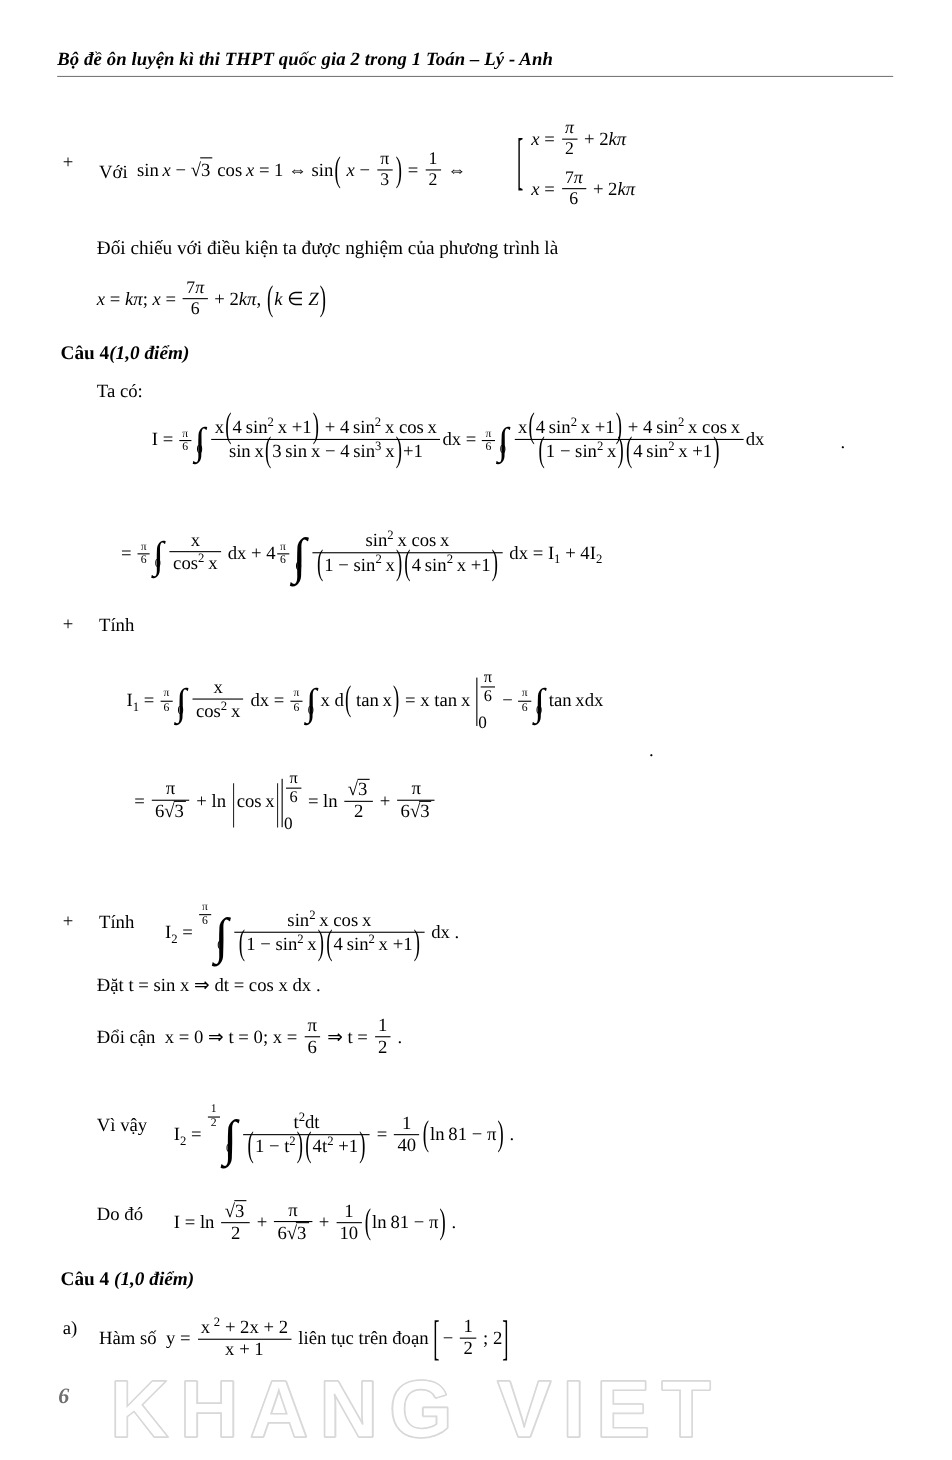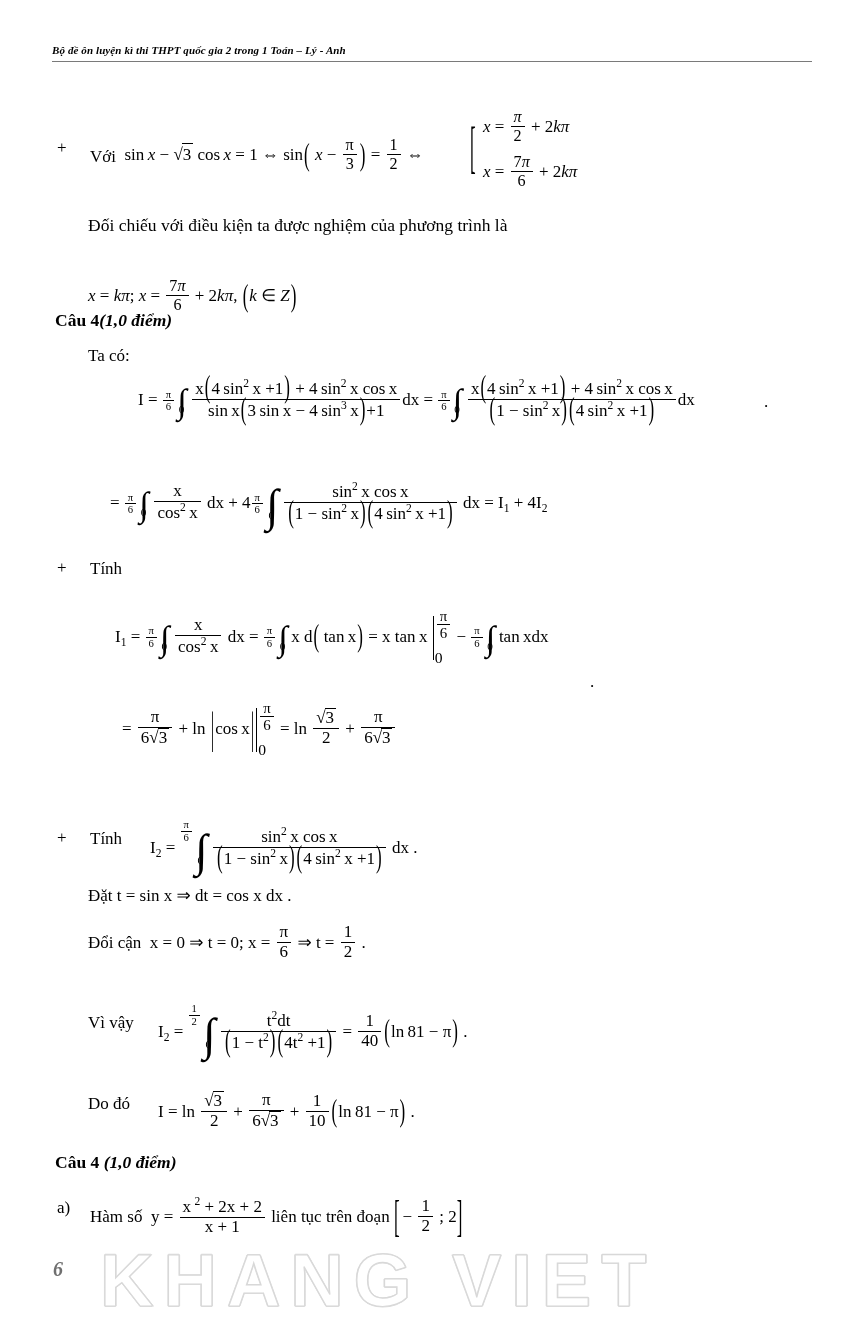--- a/index.html
+++ b/index.html
@@ -25,21 +25,21 @@
   
   .header {
     position: absolute;
     left: 52px;
     top: 44px;
     width: 760px;
   }
   .header-text {
     font-style: italic;
     font-weight: bold;
-    font-size: 11px;
+    font-size: 17px;
     letter-spacing: 0.1px;
     color: #000;
     white-space: nowrap;
   }
   .header-rule {
     margin-top: 5px;
     border-bottom: 1px solid #7a7a7a;
     width: 760px;
   }
   .blk {
@@ -211,21 +211,21 @@
         <span class="math"><span class="mi">x</span> = <span class="frac"><span class="num"><span class="mi">π</span></span><span class="den">2</span></span> + 2<span class="mi">kπ</span></span>
       </div>
       <div>
         <span class="math"><span class="mi">x</span> = <span class="frac"><span class="num">7<span class="mi">π</span></span><span class="den">6</span></span> + 2<span class="mi">kπ</span></span>
       </div>
     </span>
   </div>
 
   <div class="blk" style="left:88px; top:215px; font-size:17.5px;">Đối chiếu với điều kiện ta được nghiệm của phương trình là</div>
 
-  <div class="blk" style="left:88px; top:255px;margin-top:24px;">
+  <div class="blk" style="left:88px; top:255px;">
     <span class="math"><span class="mi">x</span> = <span class="mi">kπ</span>; <span class="mi">x</span> = <span class="frac"><span class="num">7<span class="mi">π</span></span><span class="den">6</span></span> + 2<span class="mi">kπ</span>, <span class="paren">(</span><span class="mi">k</span> ∈ <span class="mi">Z</span><span class="paren">)</span></span>
   </div>
 
   <div class="heading" style="left:55px; top:310px;">
     <span>Câu 4</span><span class="it">(1,0 điểm)</span>
   </div>
 
   <div class="blk" style="left:88px; top:345px;text-align:right;">Ta có:</div>
 
   <div class="blk" style="left:115px; top:380px;margin-left:23px;">

